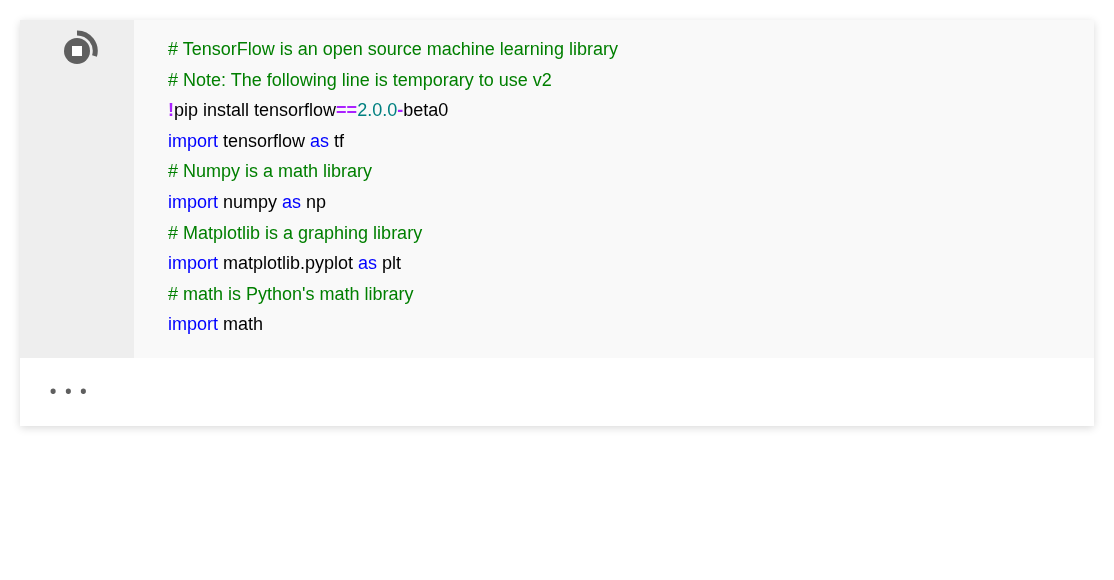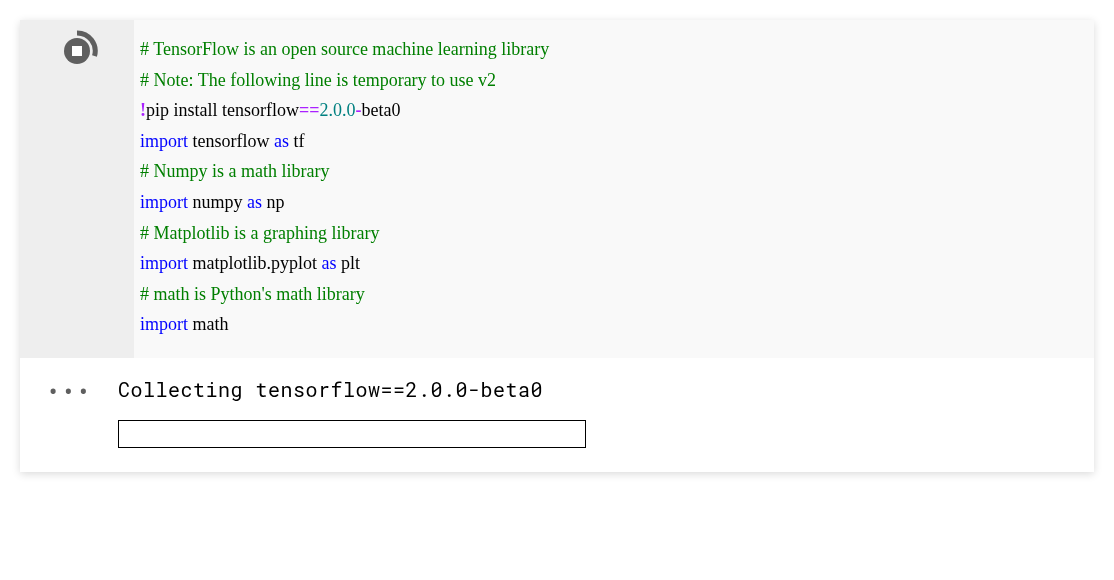--- a/index.html
+++ b/index.html
@@ -36,25 +36,26 @@
       height: 42px;
       position: relative;
       cursor: pointer;
     }
     .stop-button svg {
       width: 100%;
       height: 100%;
     }
     .code-content {
       padding: 14px 20px 18px 6px;
-      font-family: Liberation Serif, serif;
+      font-family: Liberation Sans, sans-serif;
       line-height: 1.7;
       font-size: 18px;
       white-space: pre;
       flex: 1;
+      margin-left: 28px;
     }
     .comment { color: #007f00; }
     .keyword { color: #0000ff; }
     .number { color: #008080; }
     .operator { color: #aa22ff; font-weight: bold; }
     .plain { color: #000000; }
 
     .output-area {
       display: flex;
       background: #ffffff;
@@ -116,18 +117,14 @@
 <span class="comment"># Matplotlib is a graphing library</span>
 <span class="keyword">import</span><span class="plain"> matplotlib.pyplot </span><span class="keyword">as</span><span class="plain"> plt</span>
 <span class="comment"># math is Python's math library</span>
 <span class="keyword">import</span><span class="plain"> math</span></div>
   </div>
 
   <div class="output-area">
     <div class="output-gutter">
       <span class="dots">•••</span>
     </div>
-    <div class="output-content">
-      <div class="output-text">Collecting tensorflow==2.0.0-beta0</div>
-      <div class="progress-box"></div>
-    </div>
   </div>
 </div>
 
 </body></html>

